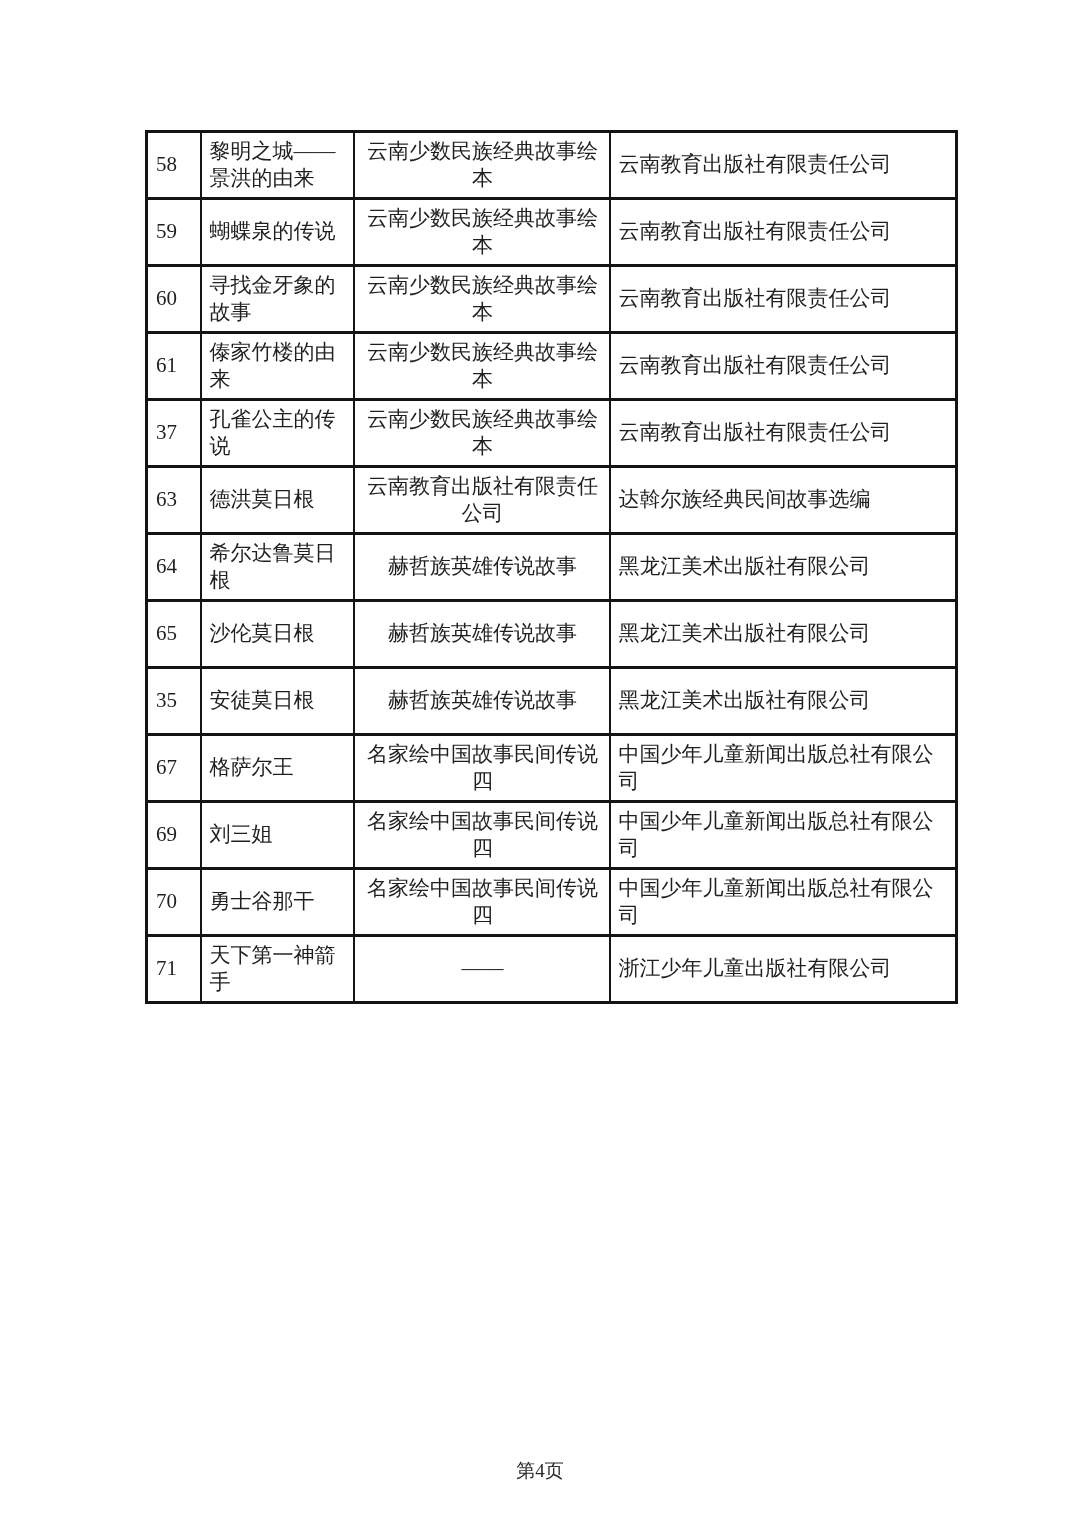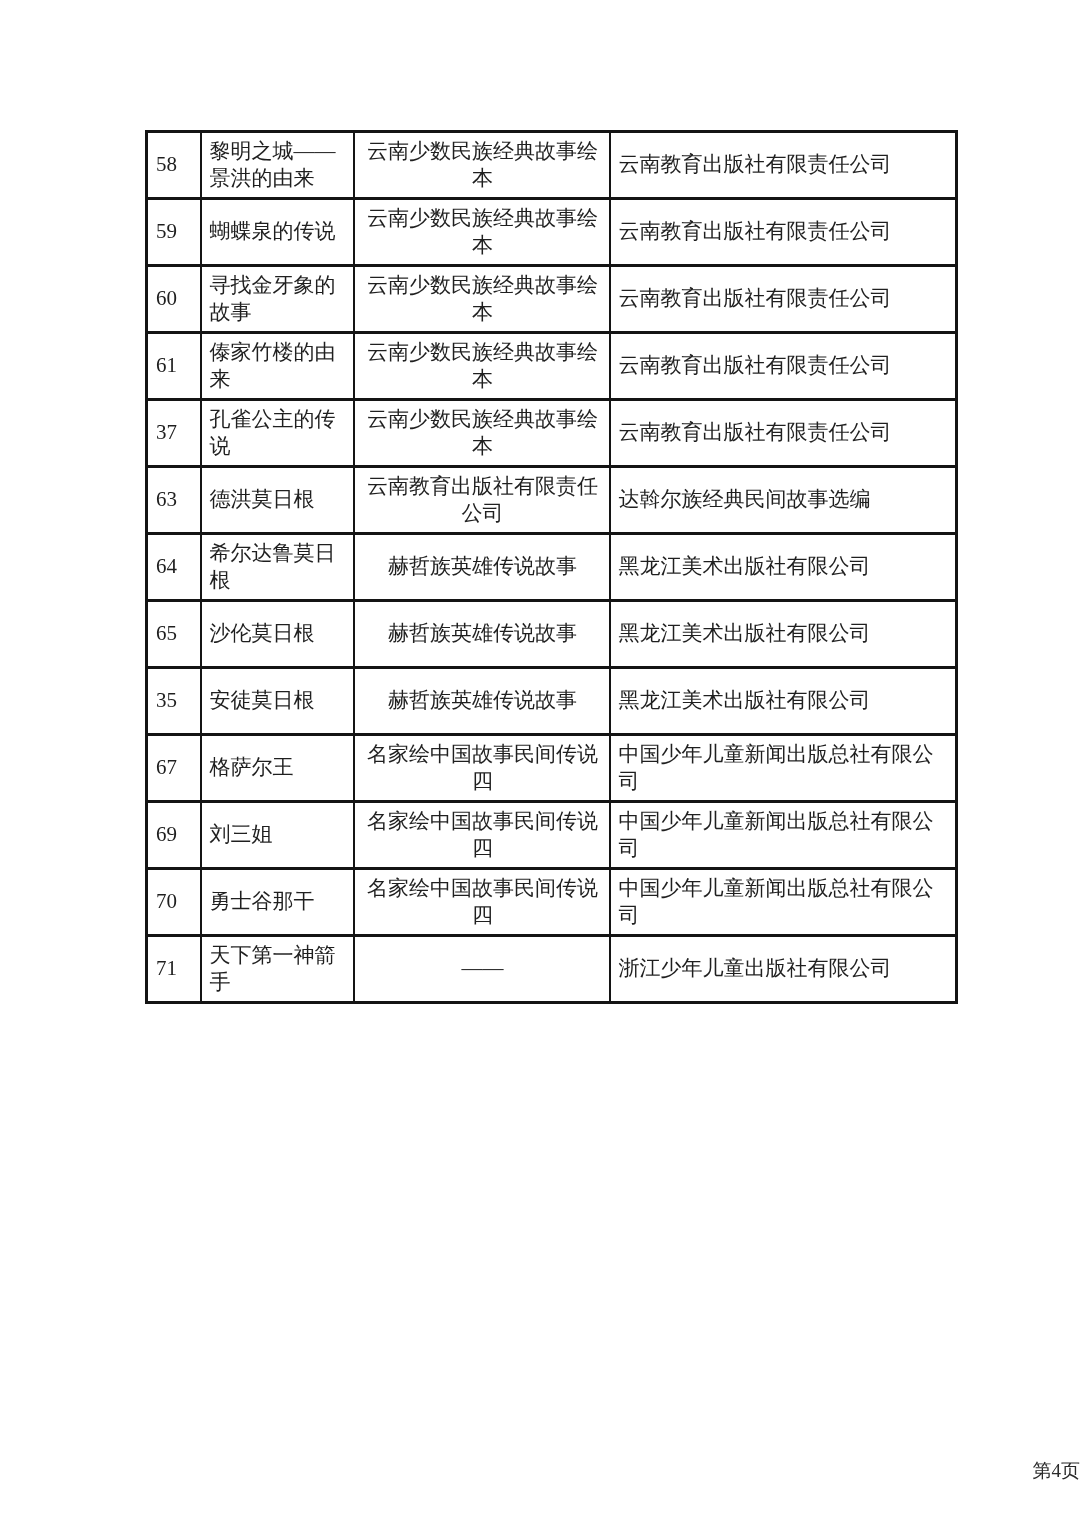--- a/index.html
+++ b/index.html
@@ -56,21 +56,21 @@
   td.dash {
     text-align: center;
     letter-spacing: 0;
     padding-left: 0;
   }
   .footer {
     position: absolute;
     left: 0;
     width: 100%;
     top: 1458px;
-    text-align: right;
+    text-align: center;
     font-size: 19px;
     color: #2a2a2a;
   }
   col.c-no { width: 54px; }
   col.c-title { width: 153px; }
   col.c-series { width: 256px; }
   col.c-publisher { width: 347px; }
 </style>
 </head>
 <body>

